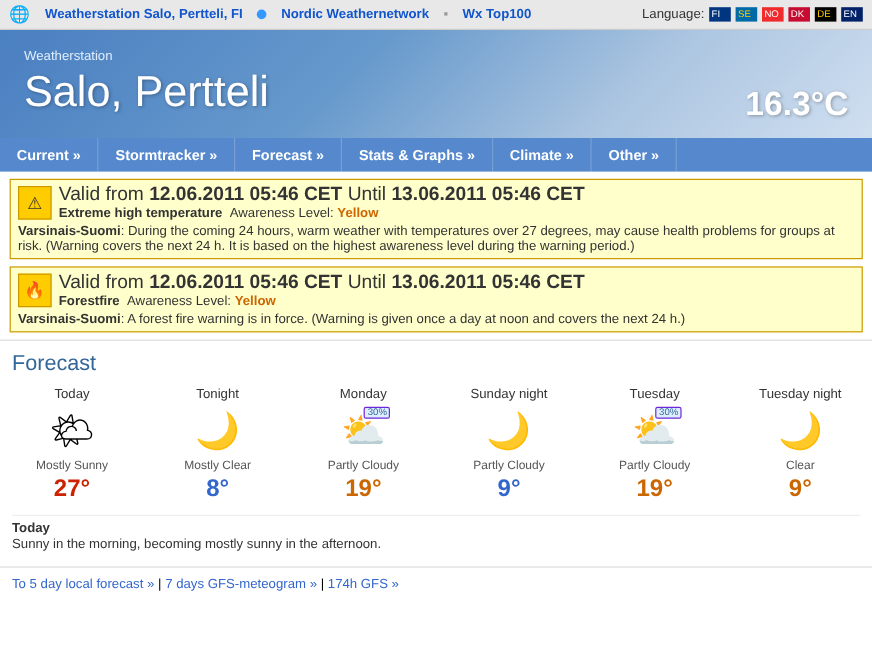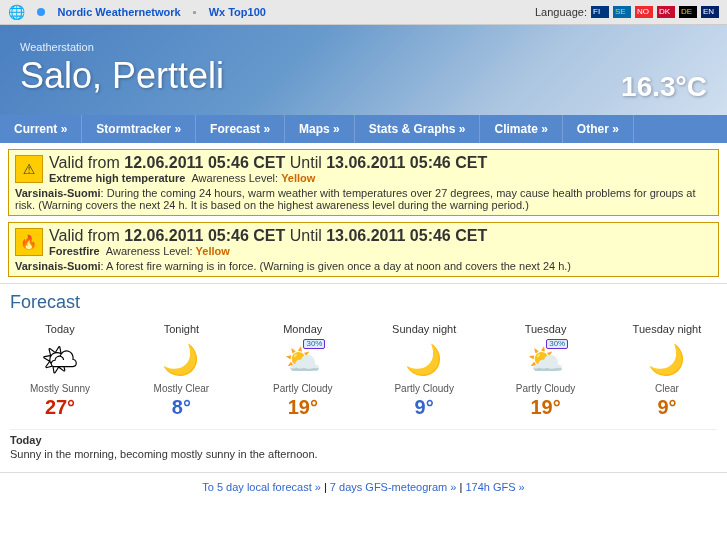--- a/index.html
+++ b/index.html
@@ -102,33 +102,36 @@
       padding: 0 2px;
       color: #336699;
     }
 
     
     #today-desc { font-size: 11px; color: #333; margin-top: 10px; padding: 4px 0; border-top: 1px solid #eee; }
     #today-desc .today-label { font-weight: bold; display: block; margin-bottom: 2px; }
 
     
     #footer-links {
-      text-align: center;
+      text-align: left;
       padding: 8px 10px;
       border-top: 1px solid #ddd;
       font-size: 11px;
     }
     #footer-links a { color: #3366cc; text-decoration: none; }
   </style>
 </head>
 <body>
 
 <div id="topbar">
   <div id="topbar-left">
     <span style="font-size:14px;">🌐</span>
+    <a class="topbar-link">
+      <span>Weatherstation Salo, Pertteli, FI</span>
+    </a>
     <span class="dot-blue"></span>
     <a class="topbar-link">
       <span>Nordic Weathernetwork</span>
     </a>
     <span class="separator">▪</span>
     <a class="topbar-link">
       <span>Wx Top100</span>
     </a>
   </div>
   <div id="lang-section">
@@ -145,21 +148,20 @@
 <div id="header">
   <div id="header-station">Weatherstation</div>
   <div id="header-city">Salo, Pertteli</div>
   <div id="header-temp">16.3°C</div>
 </div>
 
 <div id="navbar">
     <a class="nav-item">Current »</a>
     <a class="nav-item">Stormtracker »</a>
     <a class="nav-item">Forecast »</a>
-    <a class="nav-item">Maps »</a>
     <a class="nav-item">Stats &amp; Graphs »</a>
     <a class="nav-item">Climate »</a>
     <a class="nav-item">Other »</a>
   </div>
 
 <div class="alert-box">
   <div class="alert-header">
     <div class="alert-icon">
       <span class="alert-icon-inner">⚠</span>
     </div>

